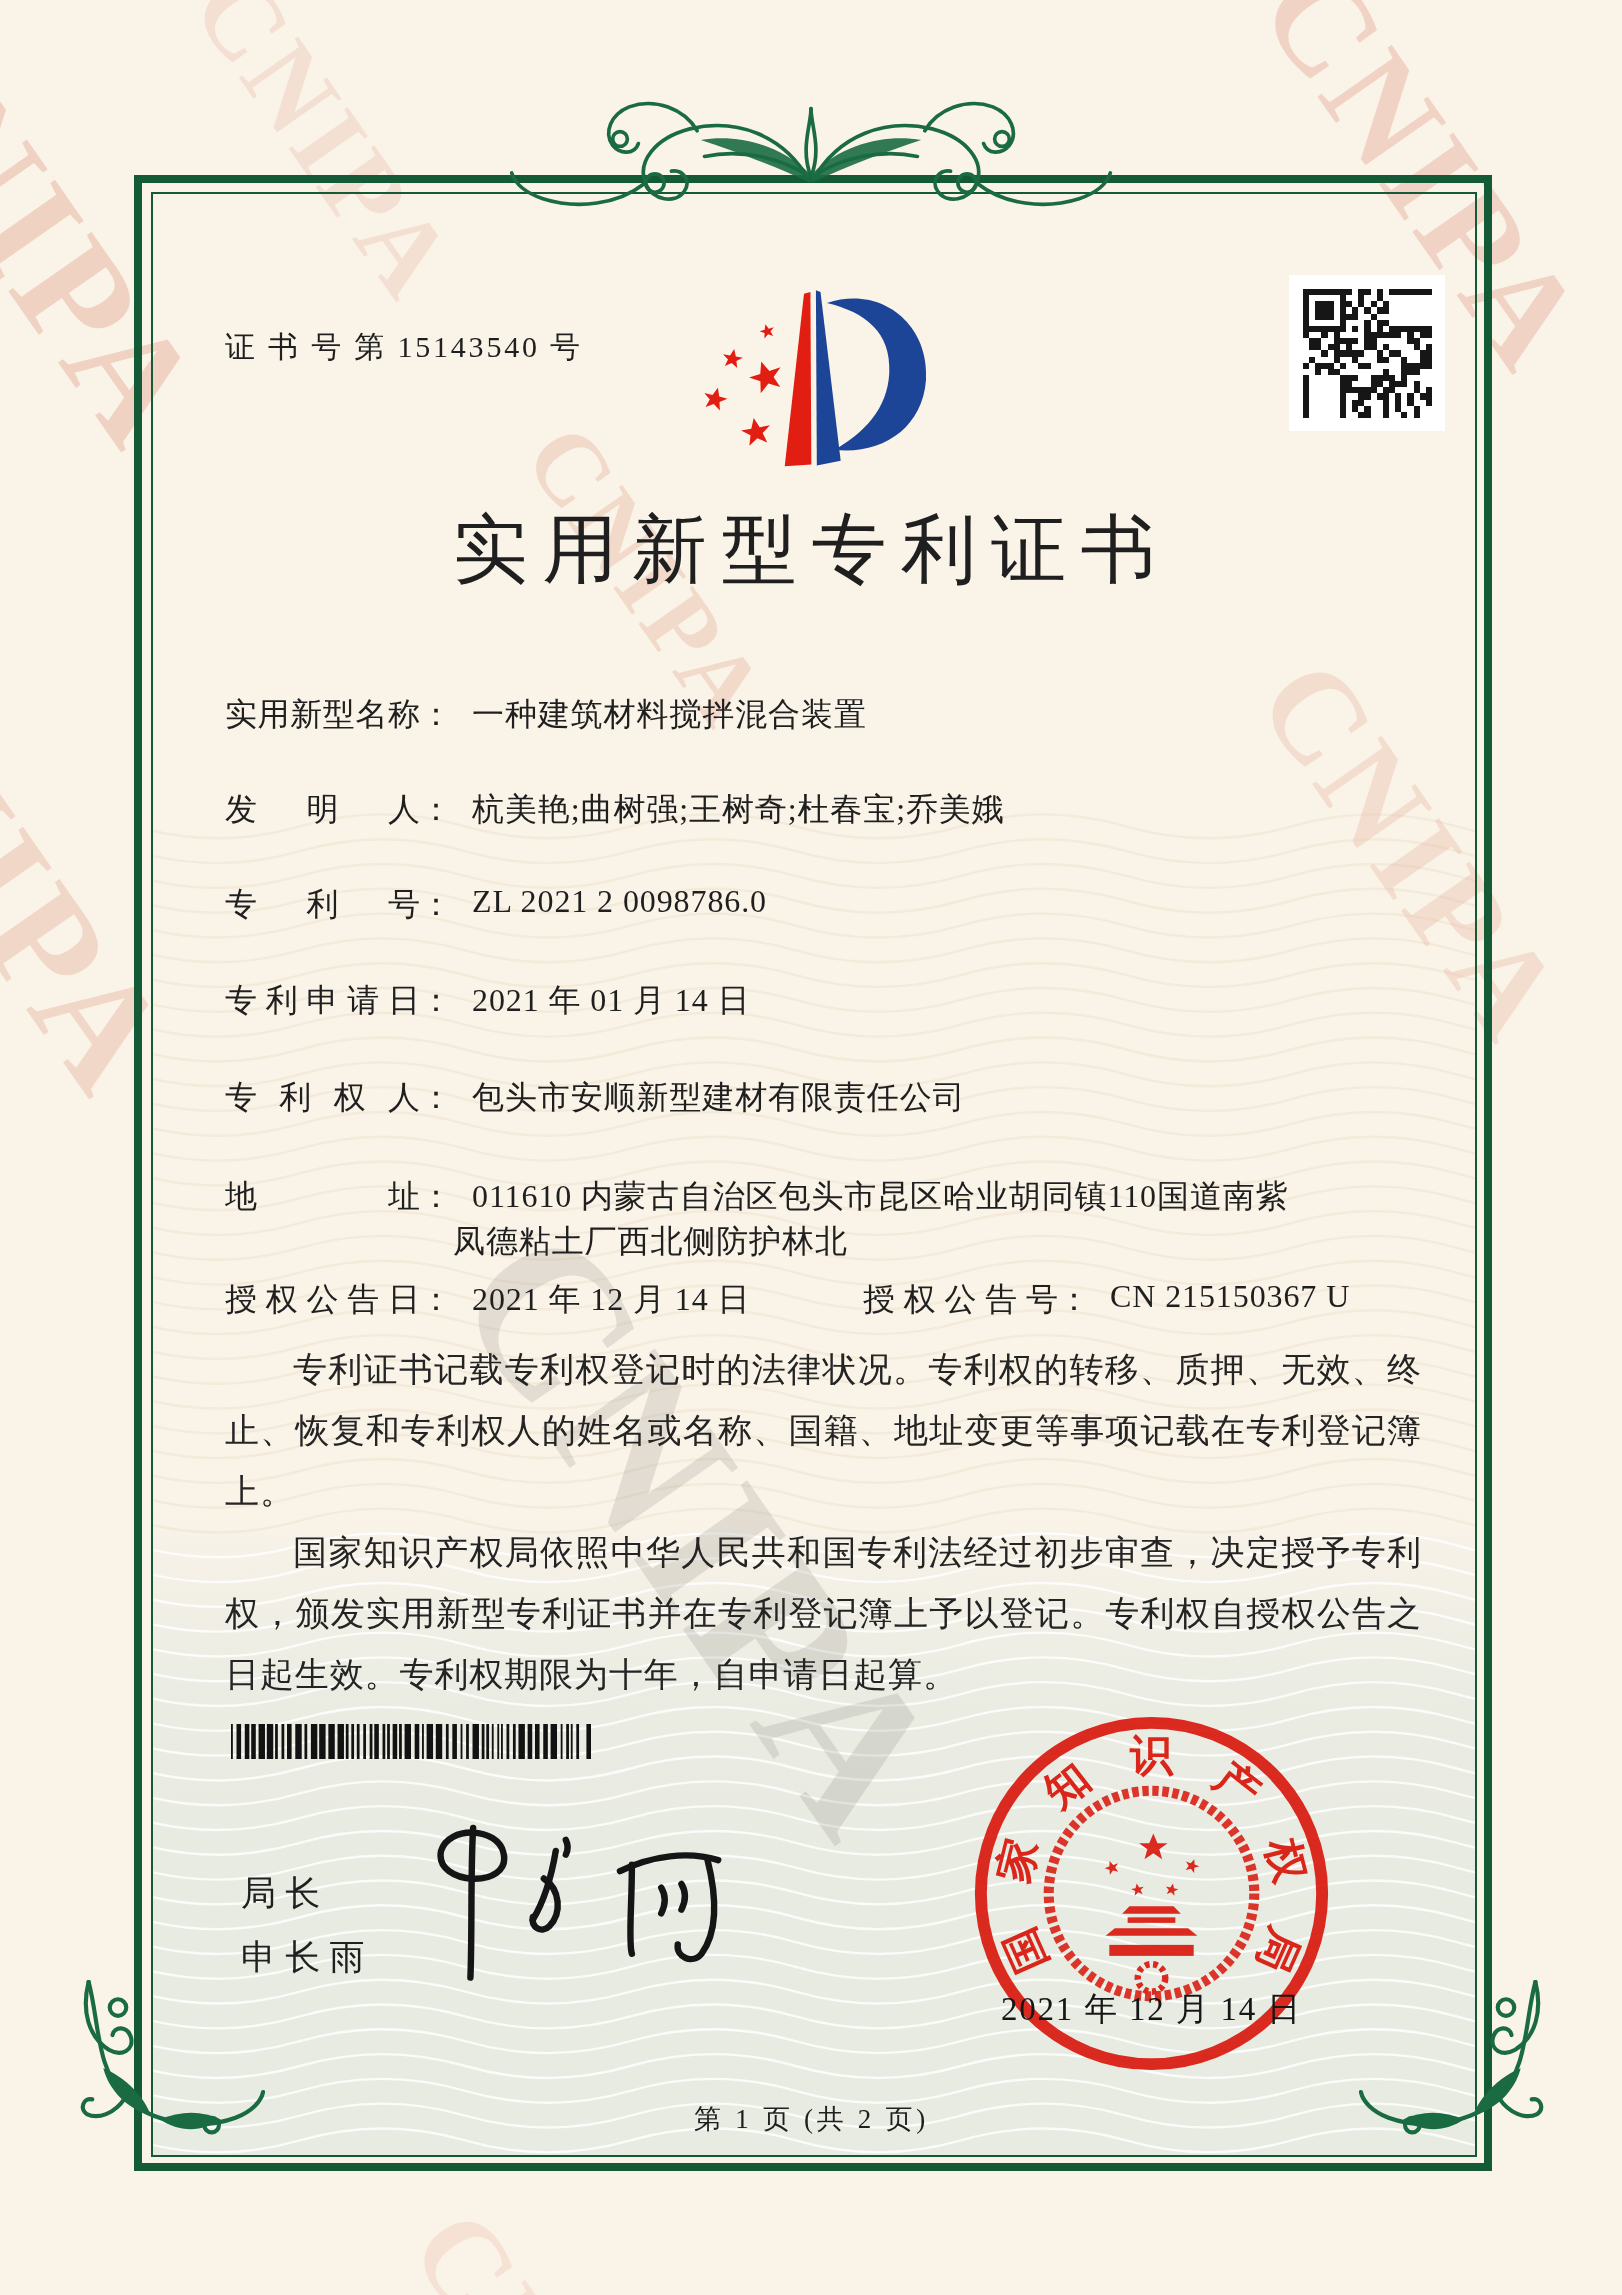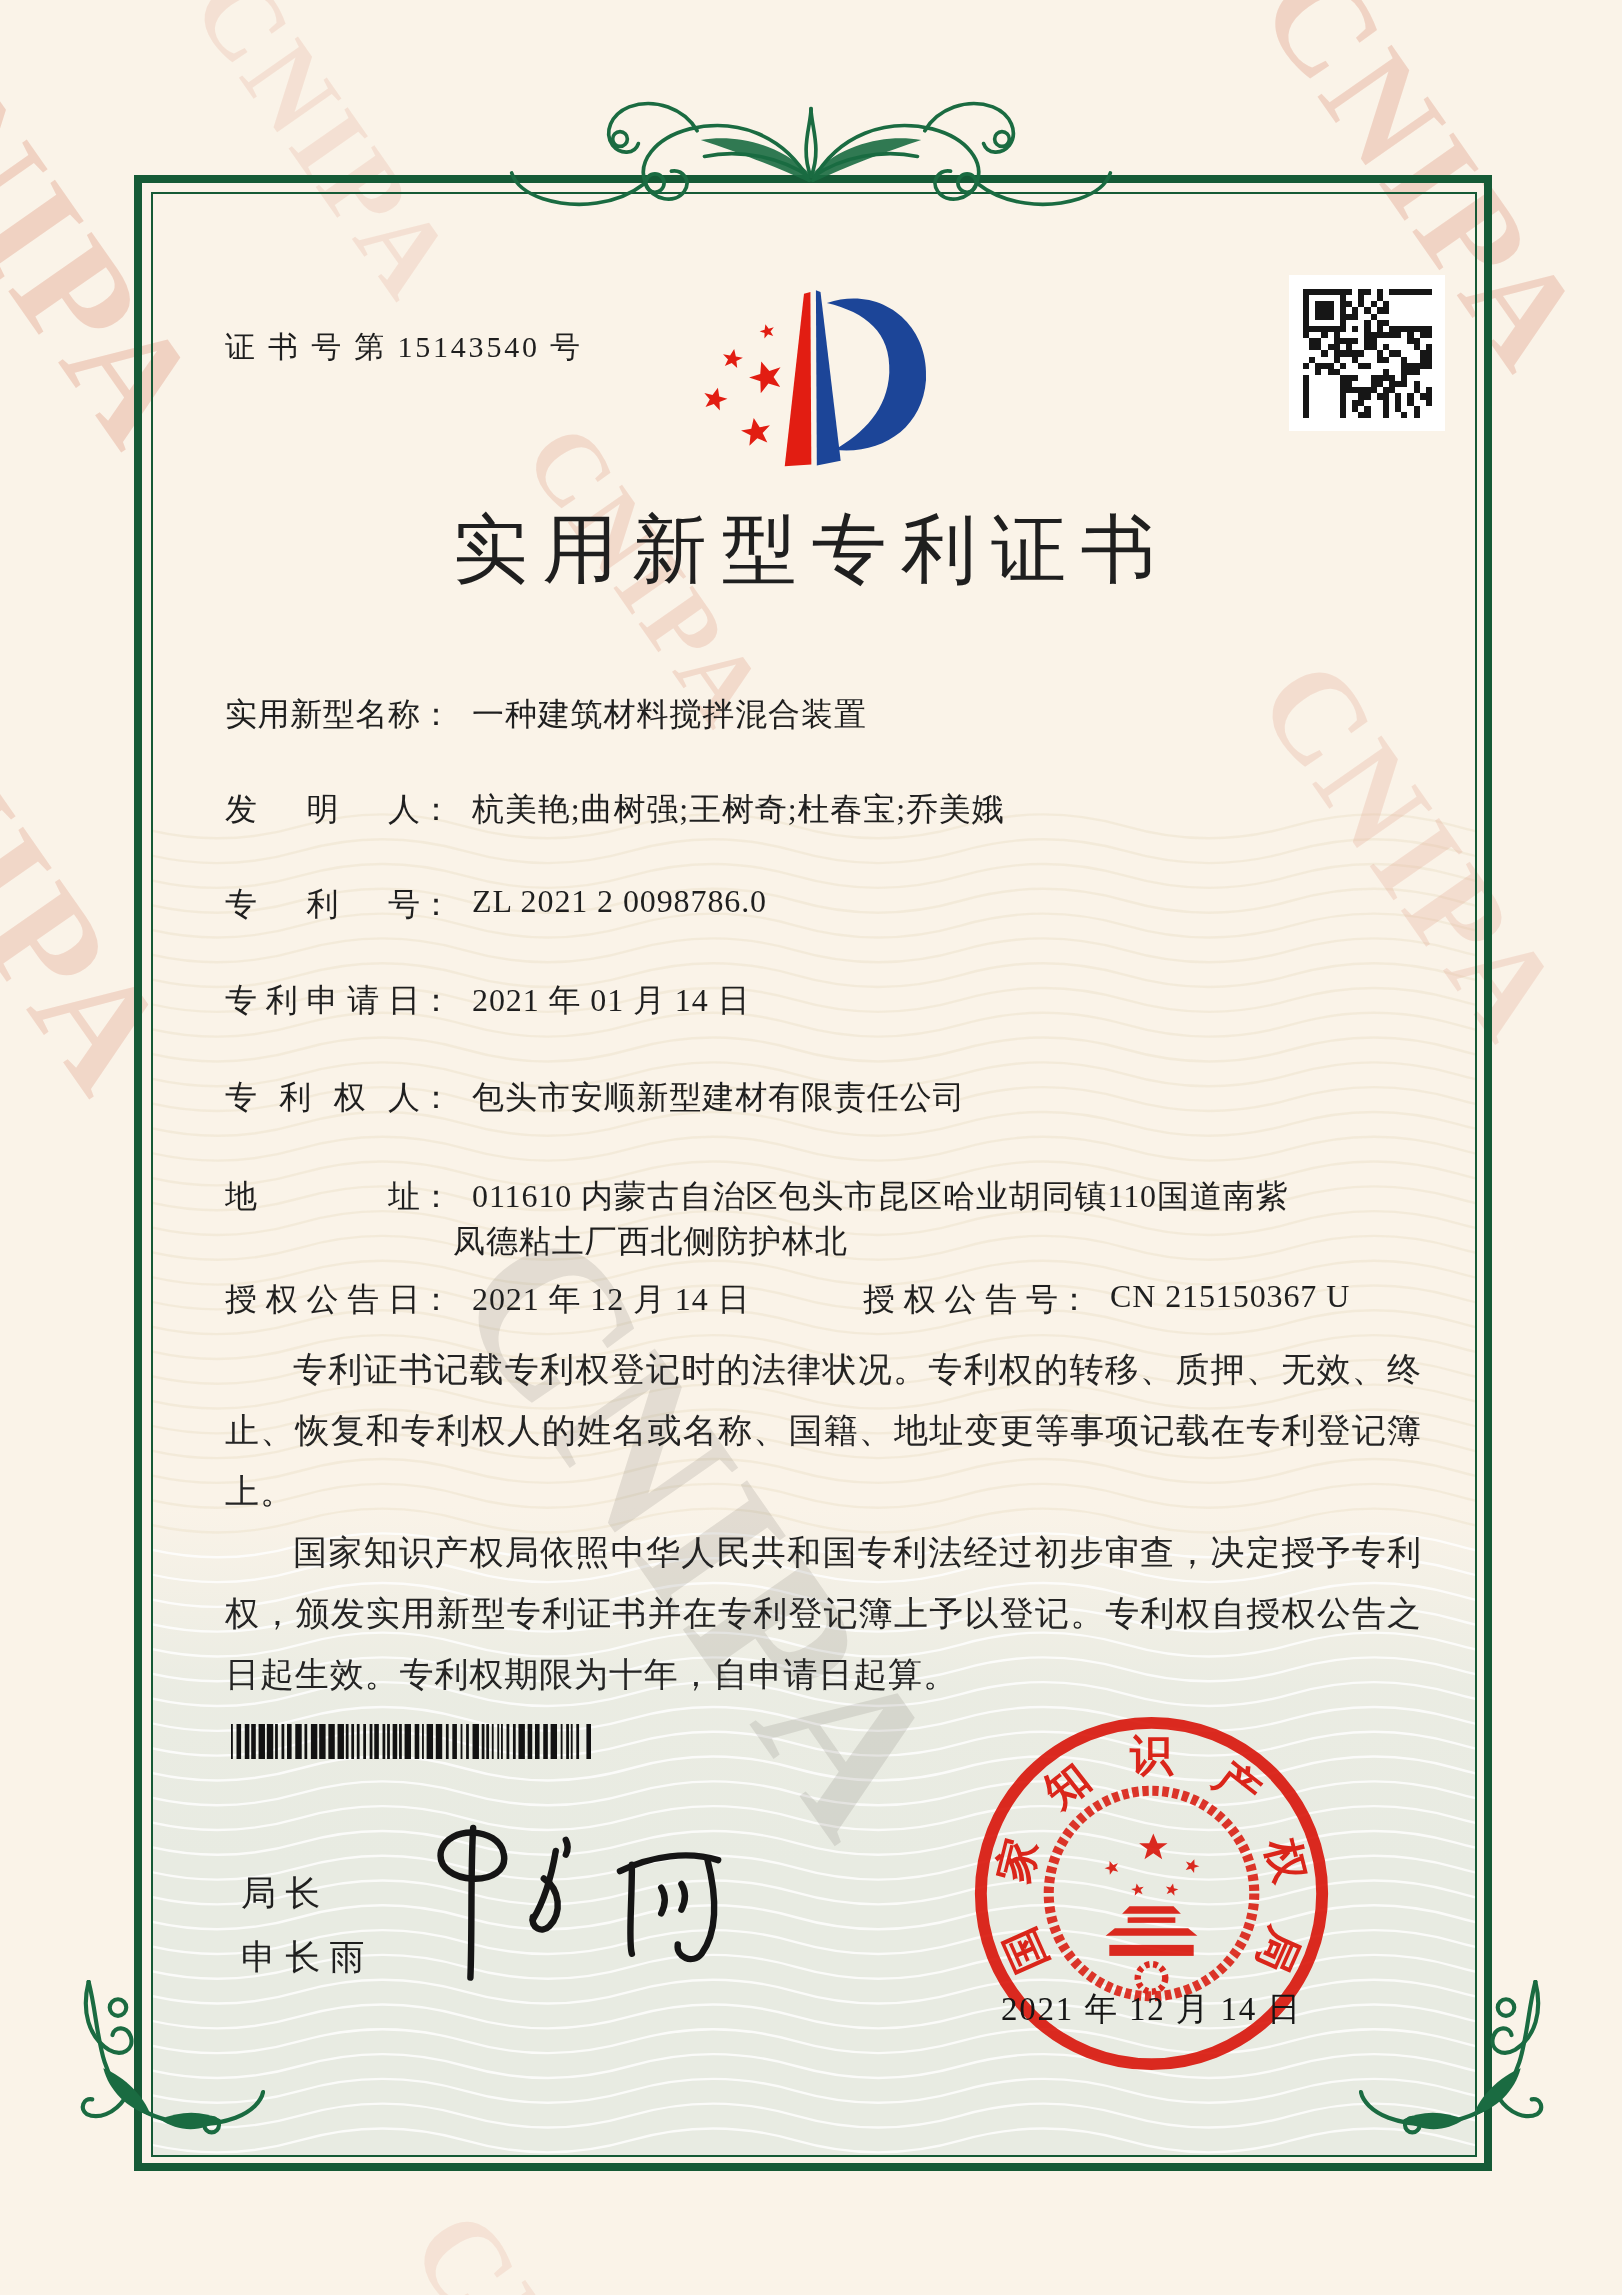--- a/index.html
+++ b/index.html
@@ -570,15 +570,16 @@
       <span style="transform: translate(-50%, -50%) rotate(-114deg) translate(0px, -138px);">国</span>
       <span style="transform: translate(-50%, -50%) rotate(-76deg) translate(0px, -138px);">家</span>
       <span style="transform: translate(-50%, -50%) rotate(-38deg) translate(0px, -138px);">知</span>
       <span style="transform: translate(-50%, -50%) rotate(0deg) translate(0px, -138px);">识</span>
       <span style="transform: translate(-50%, -50%) rotate(38deg) translate(0px, -138px);">产</span>
       <span style="transform: translate(-50%, -50%) rotate(76deg) translate(0px, -138px);">权</span>
       <span style="transform: translate(-50%, -50%) rotate(114deg) translate(0px, -138px);">局</span>
     </div>
   <div class="seal-date">2021 年 12 月 14 日</div>
 
+  <div class="pageinfo">第 1 页 (共 2 页)</div>
 
 </div>
 
 
 </body></html>

